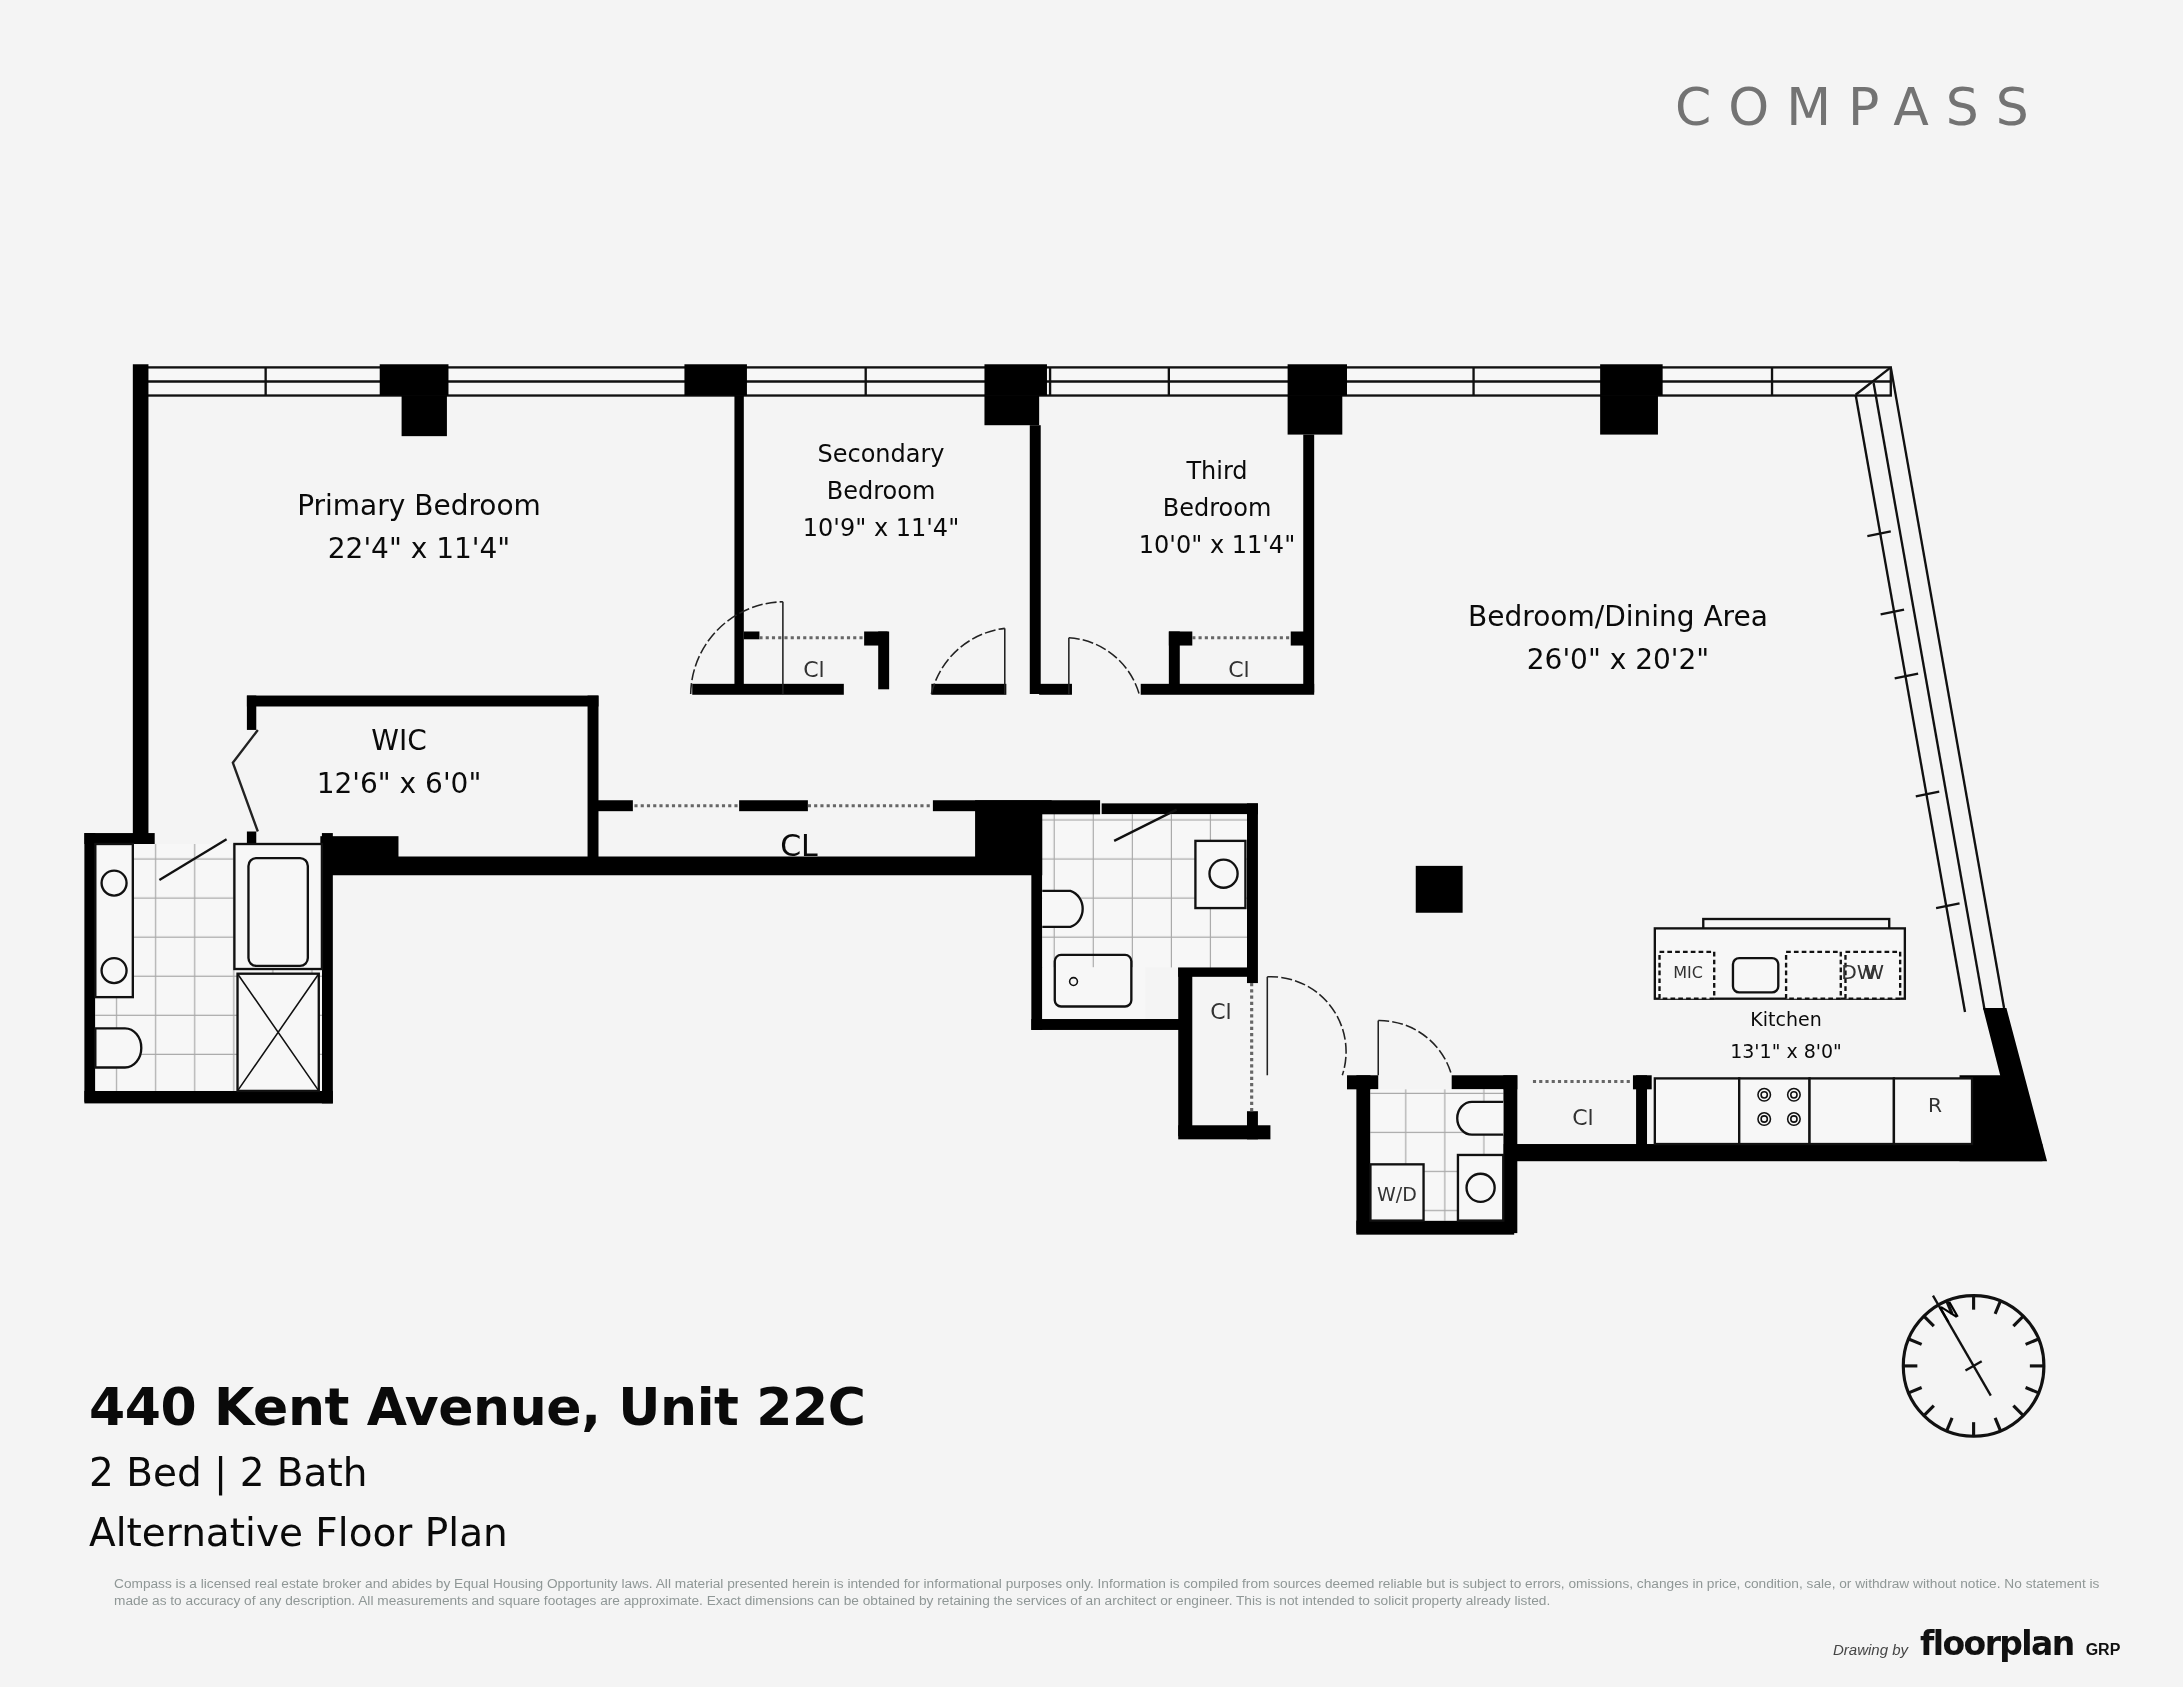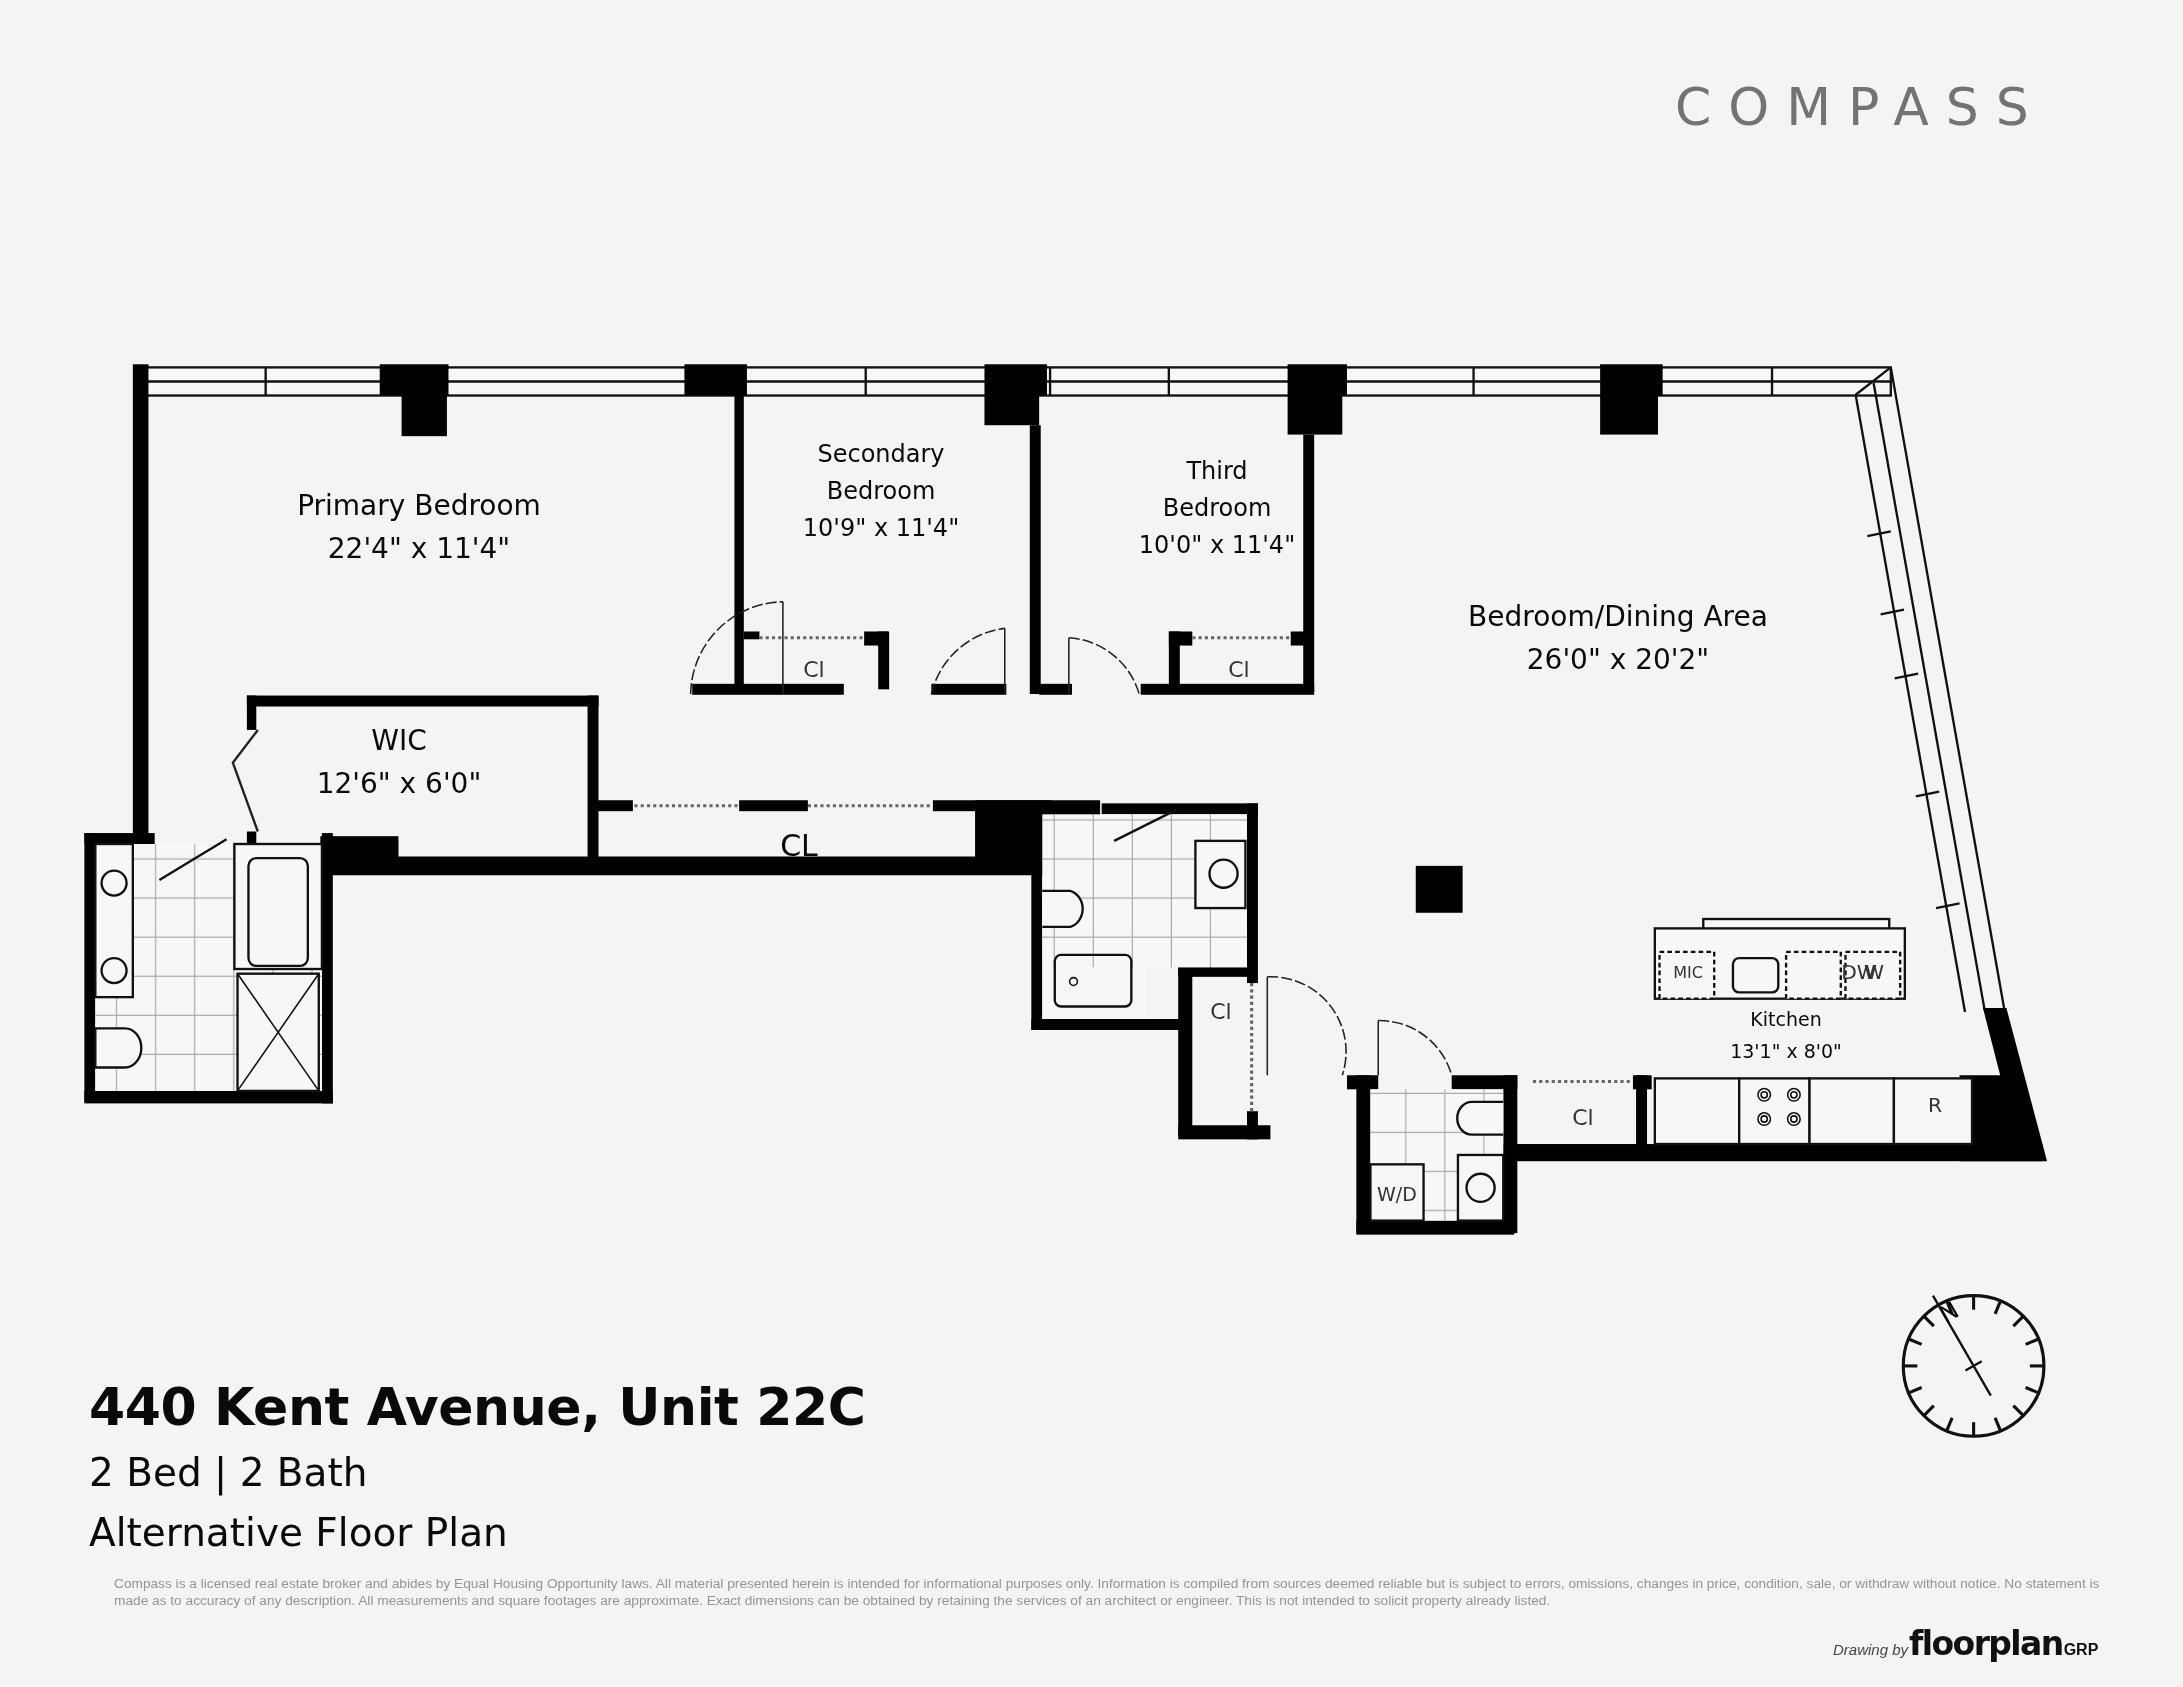--- a/index.html
+++ b/index.html
@@ -7,21 +7,21 @@
   #plan { position:absolute; left:0; top:0; width:2183px; height:1688px; }
   .logo { position:absolute; left:1647px; top:81px; font-size:52px; letter-spacing:17px; font-weight:400; font-family:"DejaVu Sans", sans-serif; color:#737373; line-height:1;margin-left:28px; }
   .room-label { position:absolute; text-align:center; font-family:"DejaVu Sans", sans-serif; color:#0a0a0a; line-height:1.55; transform:translateX(-50%); white-space:nowrap; }
   .lg { font-size:28px; }
   .md { font-size:24px; }
   .sm { font-size:19px; }
   .fx { position:absolute; font-family:"DejaVu Sans", sans-serif; color:#333; transform:translate(-50%,-50%); white-space:nowrap; }
   .title { position:absolute; left:89px; top:1377px; font-size:52px; font-weight:bold; font-family:"DejaVu Sans", sans-serif; letter-spacing:-0.4px; }
   .sub { position:absolute; left:89px; font-size:39px; font-family:"DejaVu Sans", sans-serif; }
   .disclaimer { position:absolute; left:89px; top:1575px; width:2008px; font-size:13.7px; line-height:1.25; color:#8f9796; font-family:"Liberation Sans", sans-serif;margin-left:25px; }
-  .credit { position:absolute; left:1833px; top:1624px; display:flex; align-items:baseline; gap:1px; }
+  .credit { position:absolute; left:1833px; top:1624px; display:flex; align-items:baseline; gap:12px; }
   .credit .by { font-size:15px; font-style:italic; color:#444; }
   .credit .brand { font-size:33px; font-weight:bold; letter-spacing:-1.6px; color:#111; font-family:"DejaVu Sans", sans-serif; }
   .credit .grp { font-size:16px; font-weight:bold; color:#111; }
 </style>
 </head>
 <body>
 
 <svg id="plan" viewBox="0 0 2794 2160" xmlns="http://www.w3.org/2000/svg">
   <defs>
     <pattern id="tile" width="50" height="50" patternUnits="userSpaceOnUse">

